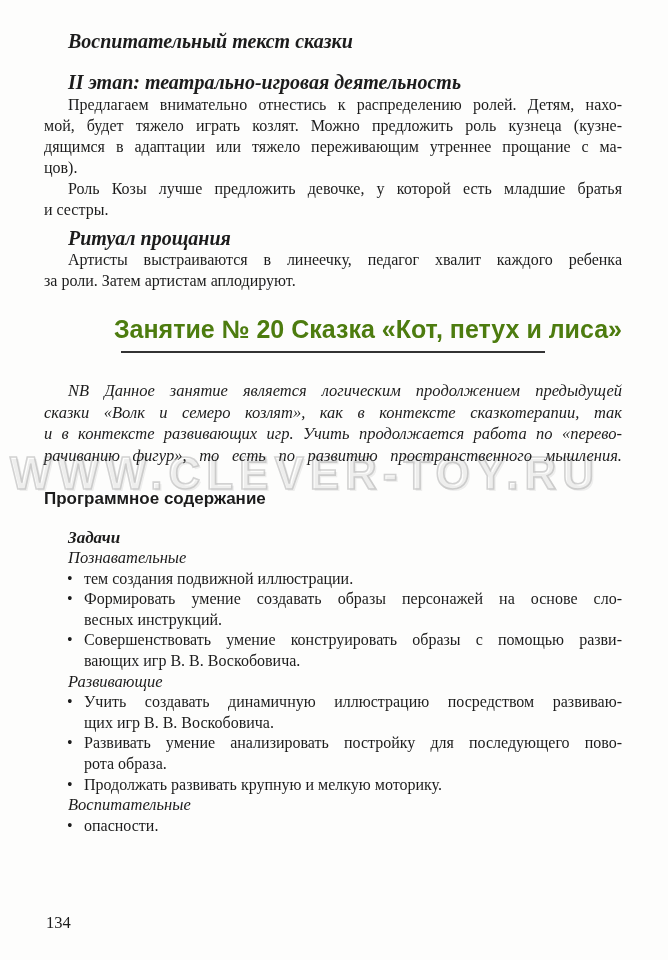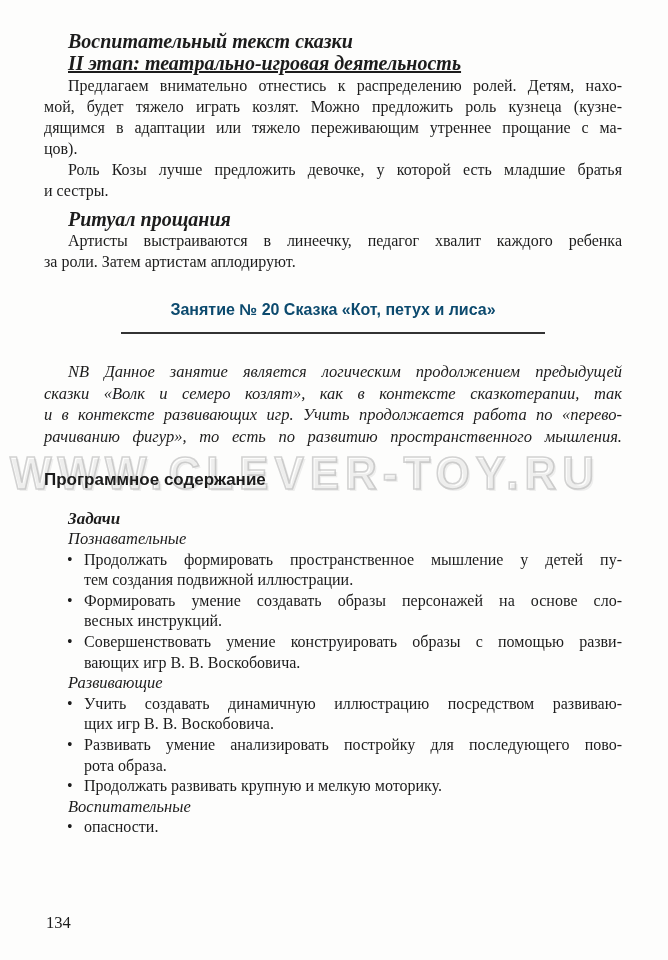--- a/index.html
+++ b/index.html
@@ -22,27 +22,27 @@
   }
   .hi { 
     font-weight:bold; font-style:italic; font-size:20px; line-height:22px;
     padding-left:24px;
   }
   .para { font-size:16px; line-height:21px; }
   .para.it { font-style:italic; font-size:16.5px; line-height:21.5px; }
   .line { text-align:justify; text-align-last:justify; }
   .line.first { text-indent:24px; }
   .line.last { text-align-last:left; }
-  .mt-h2 { margin-top:0;text-decoration:underline; }
+  .mt-h2 { margin-top:19px; }
   .mt-p2 { margin-top:1px; }
   .mt-h3 { margin-top:7px; }
   .lesson {
-    margin-top:26px; text-align:center;
+    margin-top:26px; text-align:right;
     font-family:"Liberation Sans", sans-serif; font-weight:bold;
-    font-size:16px; line-height:24px; color:#0c4a6e;
+    font-size:25px; line-height:24px; color:#4d7c0f;
   }
   .rule { width:424px; margin:10px auto 0 auto; border:none; border-top:2px solid #333; }
   .nb { margin-top:27px; font-style:italic; font-size:16.5px; line-height:21.8px; }
   .program {
     margin-top:22px; text-align:left;
     font-family:"Liberation Sans", sans-serif; font-weight:bold;
     font-size:17px; line-height:22px;
   }
   .tasks { margin-top:17px; font-size:17px; line-height:21px; }
   .cat { font-style:italic; font-size:16.5px; line-height:20.6px; padding-left:24px; }
@@ -92,21 +92,20 @@
   </div>
 
   <div class="program">Программное содержание</div>
 
   <div class="hi tasks">Задачи</div>
 
   <div class="cat">Познавательные</div>
   <div class="bullet">
     <span class="marker">•</span>
     <div class="btext">
-      <div class="line">Продолжать формировать пространственное мышление у детей пу-</div>
       <div class="line last">тем создания подвижной иллюстрации.</div>
     </div>
   </div>
   <div class="bullet">
     <span class="marker">•</span>
     <div class="btext">
       <div class="line">Формировать умение создавать образы персонажей на основе сло-</div>
       <div class="line last">весных инструкций.</div>
     </div>
   </div>

